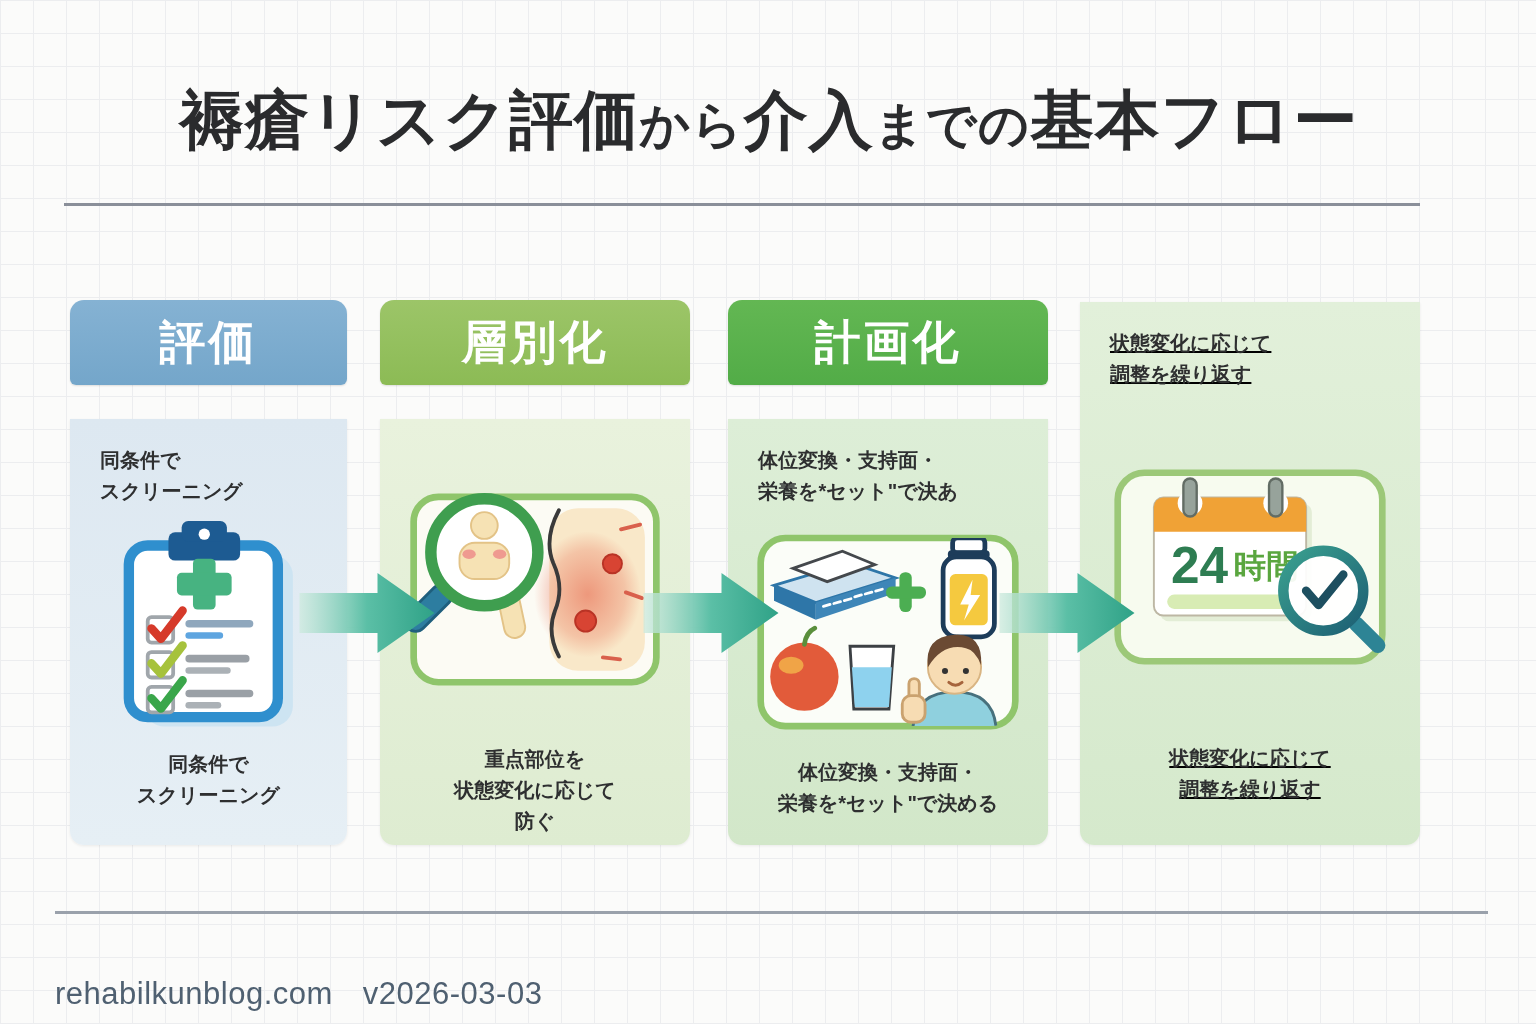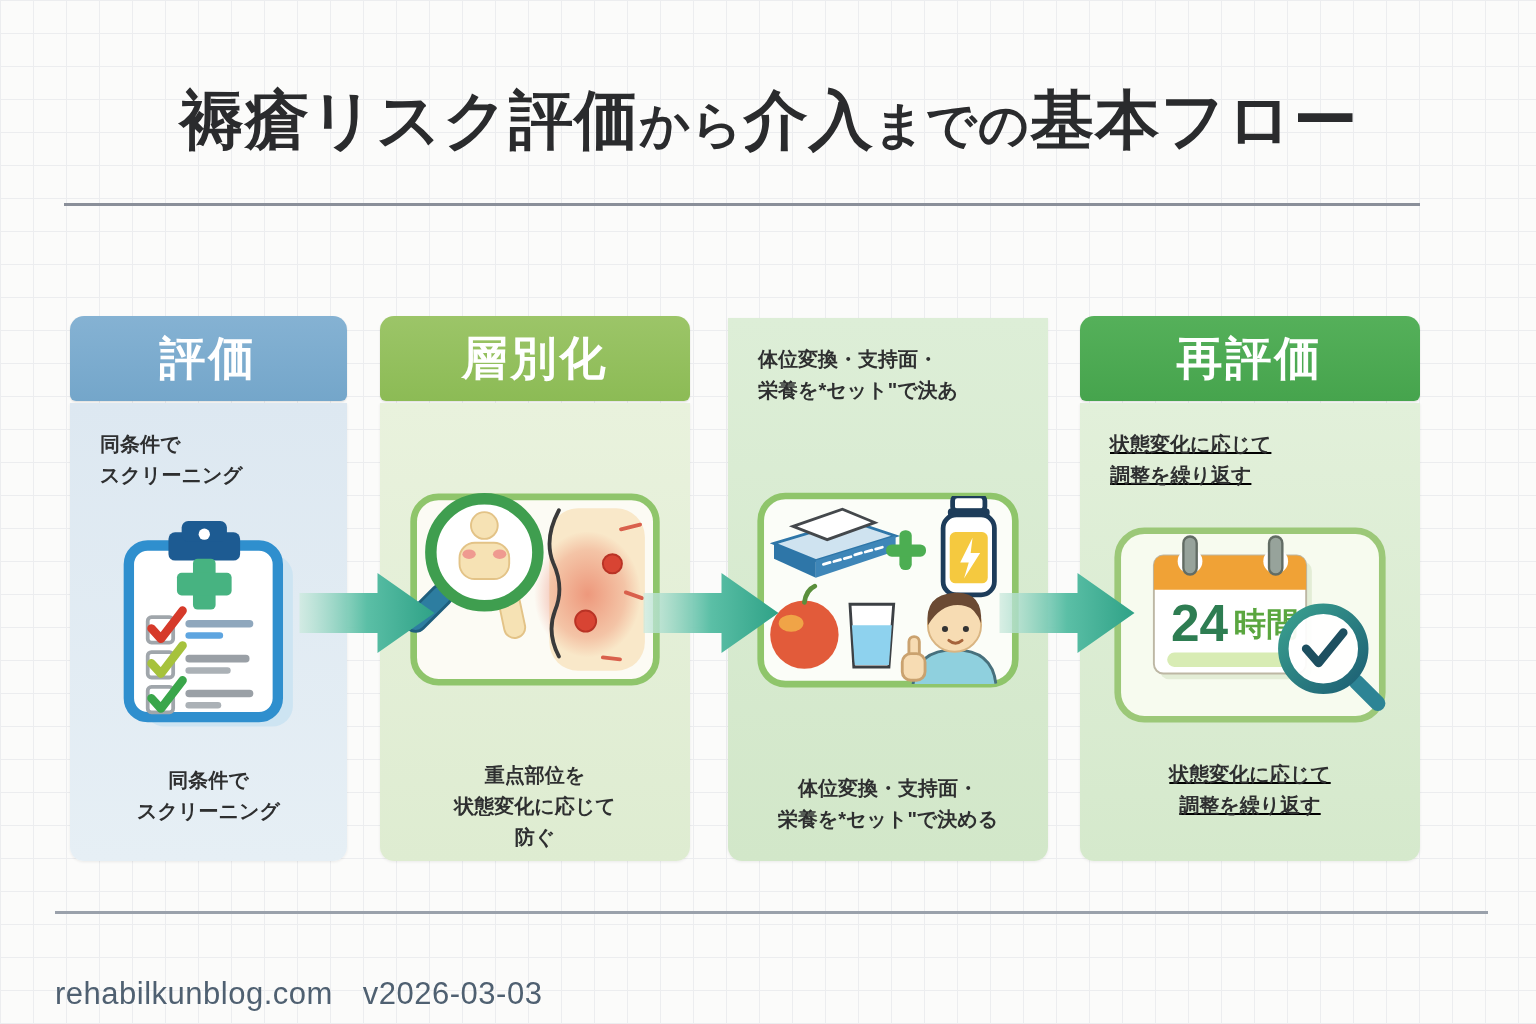--- a/index.html
+++ b/index.html
@@ -20,21 +20,21 @@
     position:absolute;top:84px;left:0;width:100%;
     text-align:center;margin:1px;color:#2a2b2d;
     font-weight:900;letter-spacing:1px;line-height:1.1;
   }
   .t-lg{font-size:64px;}
   .t-sm{font-size:50px;}
   .title-rule{position:absolute;top:203px;left:64px;width:1356px;height:3px;background:#8a8f99;}
 
   
   .flow{position:absolute;top:300px;left:70px;width:1350px;height:545px;}
-  .col{position:absolute;top:16px;height:545px;display:flex;flex-direction:column;}
+  .col{position:absolute;top:0;height:545px;display:flex;flex-direction:column;gap:32px;}
   .col1{left:0;width:277px;}
   .col2{left:310px;width:310px;}
   .col3{left:658px;width:320px;}
   .col4{left:1010px;width:340px;}
 
   .col-header{
     height:85px;flex:0 0 85px;border-radius:14px 14px 6px 6px;
     display:flex;align-items:center;justify-content:center;
     color:#ffffff;font-size:46px;font-weight:800;letter-spacing:3px;
     box-shadow:0 1px 2px rgba(0,0,0,.12);
@@ -165,20 +165,23 @@
             <ellipse cx="98" cy="88" rx="7" ry="5" fill="#ef9a90"></ellipse>
           </svg>
         </div>
         <p class="bottom-text">重点部位を
 状態変化に応じて
 防ぐ</p>
       </div>
     </section>
 
     <section class="col col3">
+      <header class="col-header h3">
+        <span>計画化</span>
+      </header>
       <div class="col-body b3">
         <p class="top-text">体位変換・支持面・
 栄養を*セット"で決あ</p>
         <div class="icon-wrap">
           <svg width="266" height="200" viewBox="0 0 280 210">
             <defs>
               <clipPath id="cardClip3">
                   <rect x="6" y="6" width="268" height="198" rx="26"></rect>
                 </clipPath>
             </defs>
@@ -217,23 +220,20 @@
               <rect x="155" y="172" width="24" height="28" rx="9" fill="#f7dcb3" stroke="#caa26f" stroke-width="3"></rect>
             </g>
           </svg>
         </div>
         <p class="bottom-text">体位変換・支持面・
 栄養を*セット"で決める</p>
       </div>
     </section>
 
     <section class="col col4">
-      <header class="col-header h4">
-        <span>再評価</span>
-      </header>
       <div class="col-body b4">
         <p class="top-text">状態変化に応じて
 調整を繰り返す</p>
         <div class="icon-wrap">
           <svg width="276" height="200" viewBox="0 0 290 210">
             <rect x="6" y="6" width="278" height="198" rx="28" fill="#f7fbef" stroke="#9cc878" stroke-width="7"></rect>
             <rect x="50" y="38" width="160" height="124" rx="10" fill="#e3edd6"></rect>
             <rect x="44" y="32" width="160" height="124" rx="10" fill="#ffffff" stroke="#bdb7a4" stroke-width="2"></rect>
             <path d="M44,68 v-26 a10,10 0 0 1 10,-10 h140 a10,10 0 0 1 10,10 v26 z" fill="#f0a236"></path>
             <circle cx="82" cy="38" r="13" fill="#ffffff"></circle>

